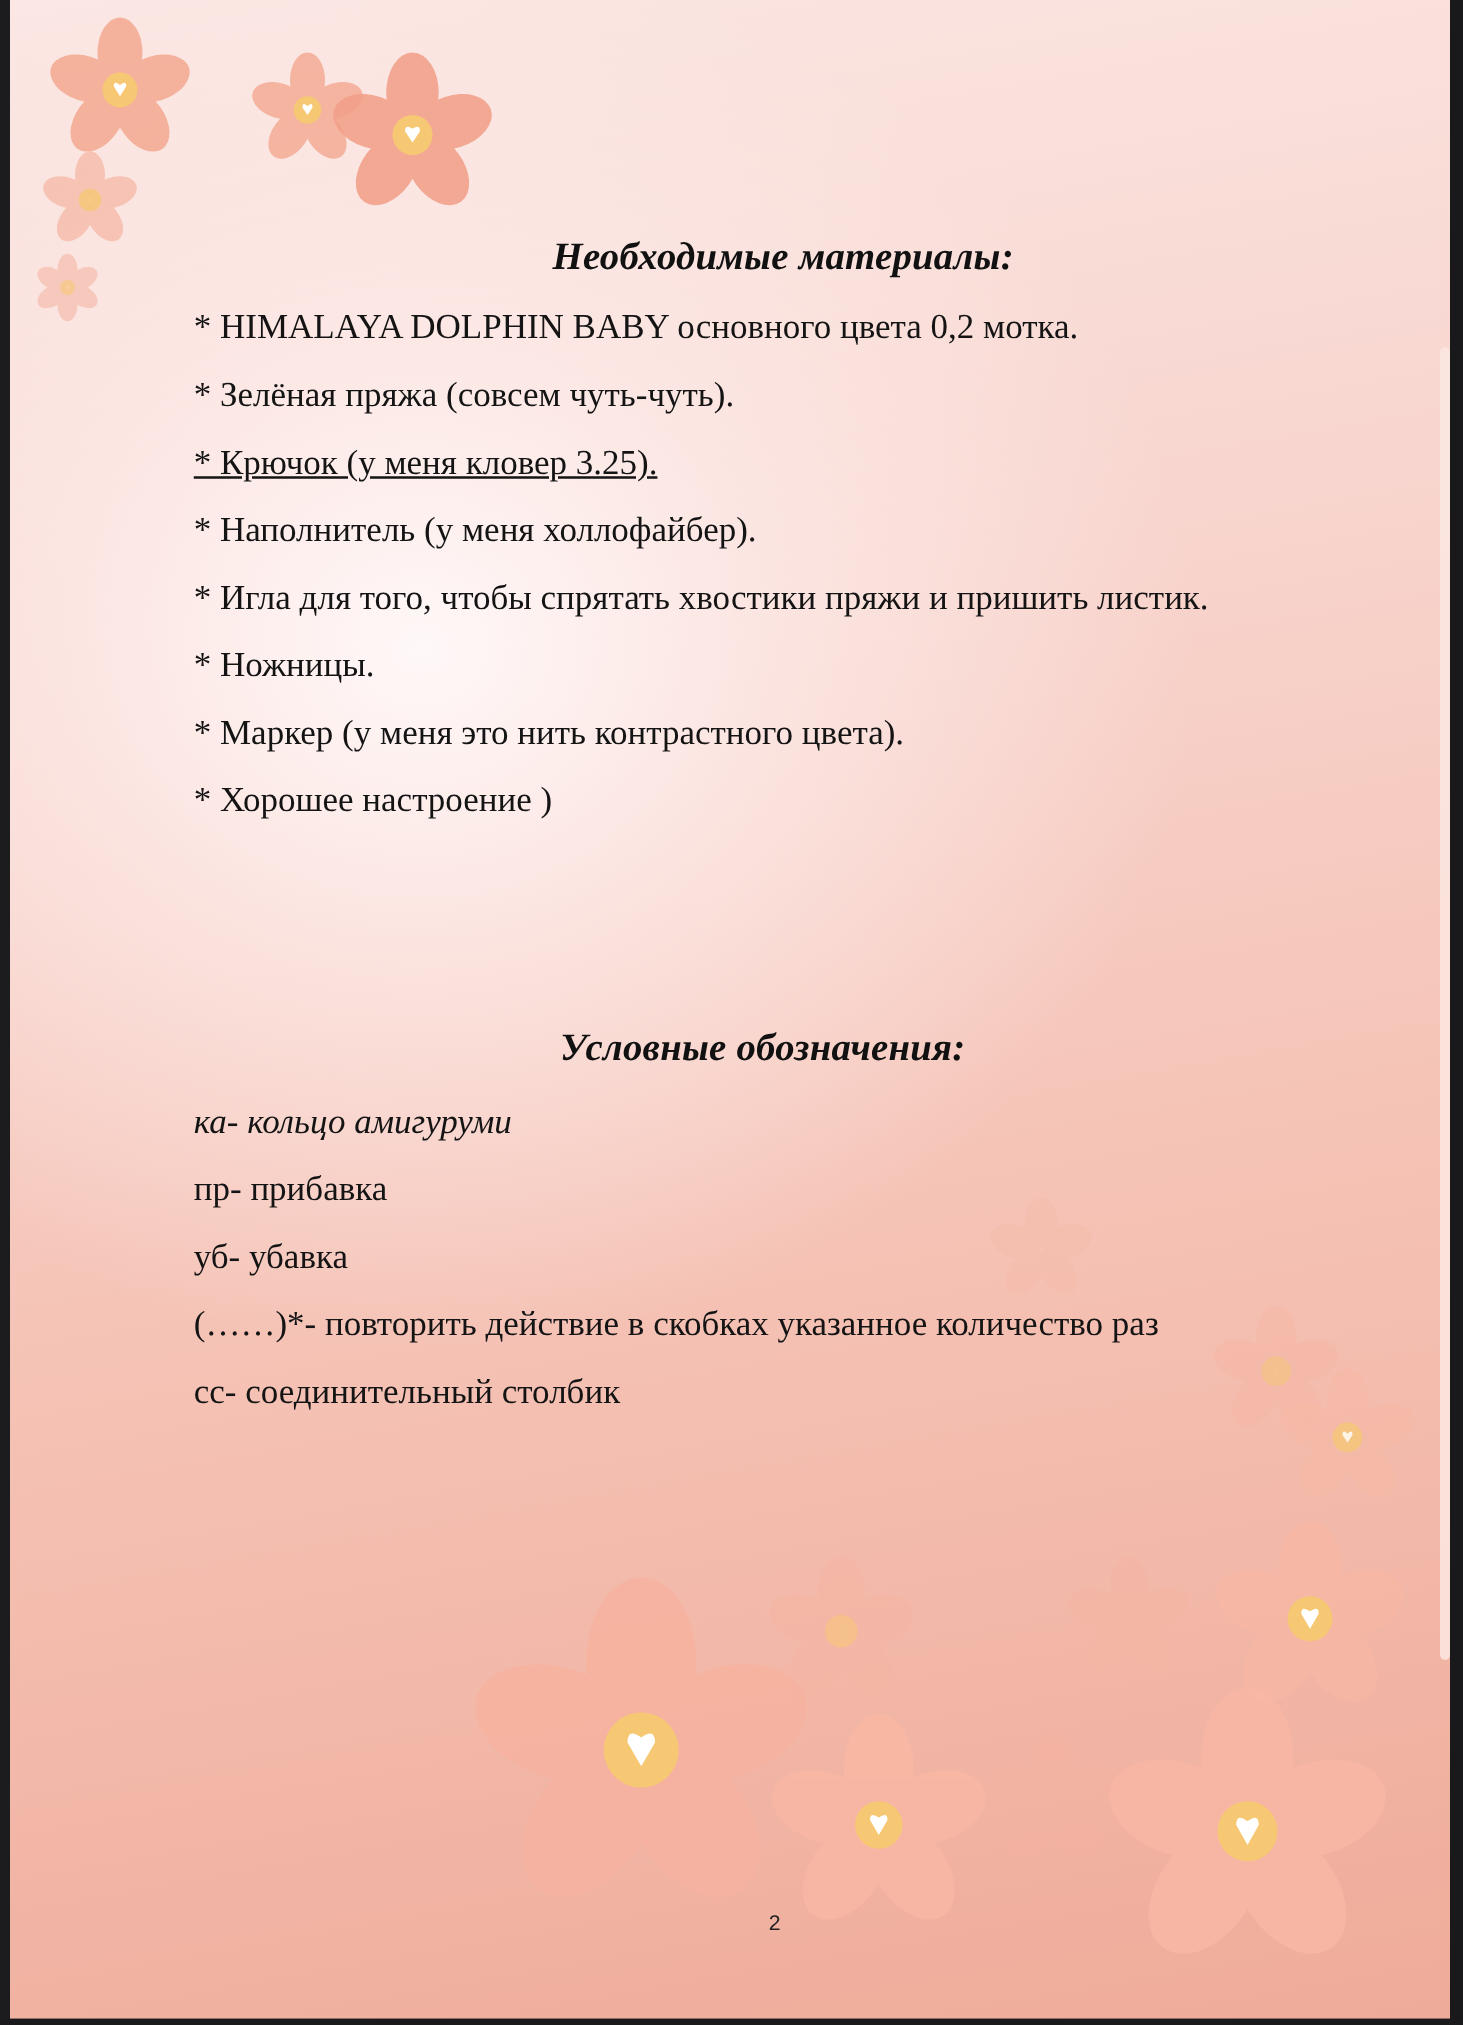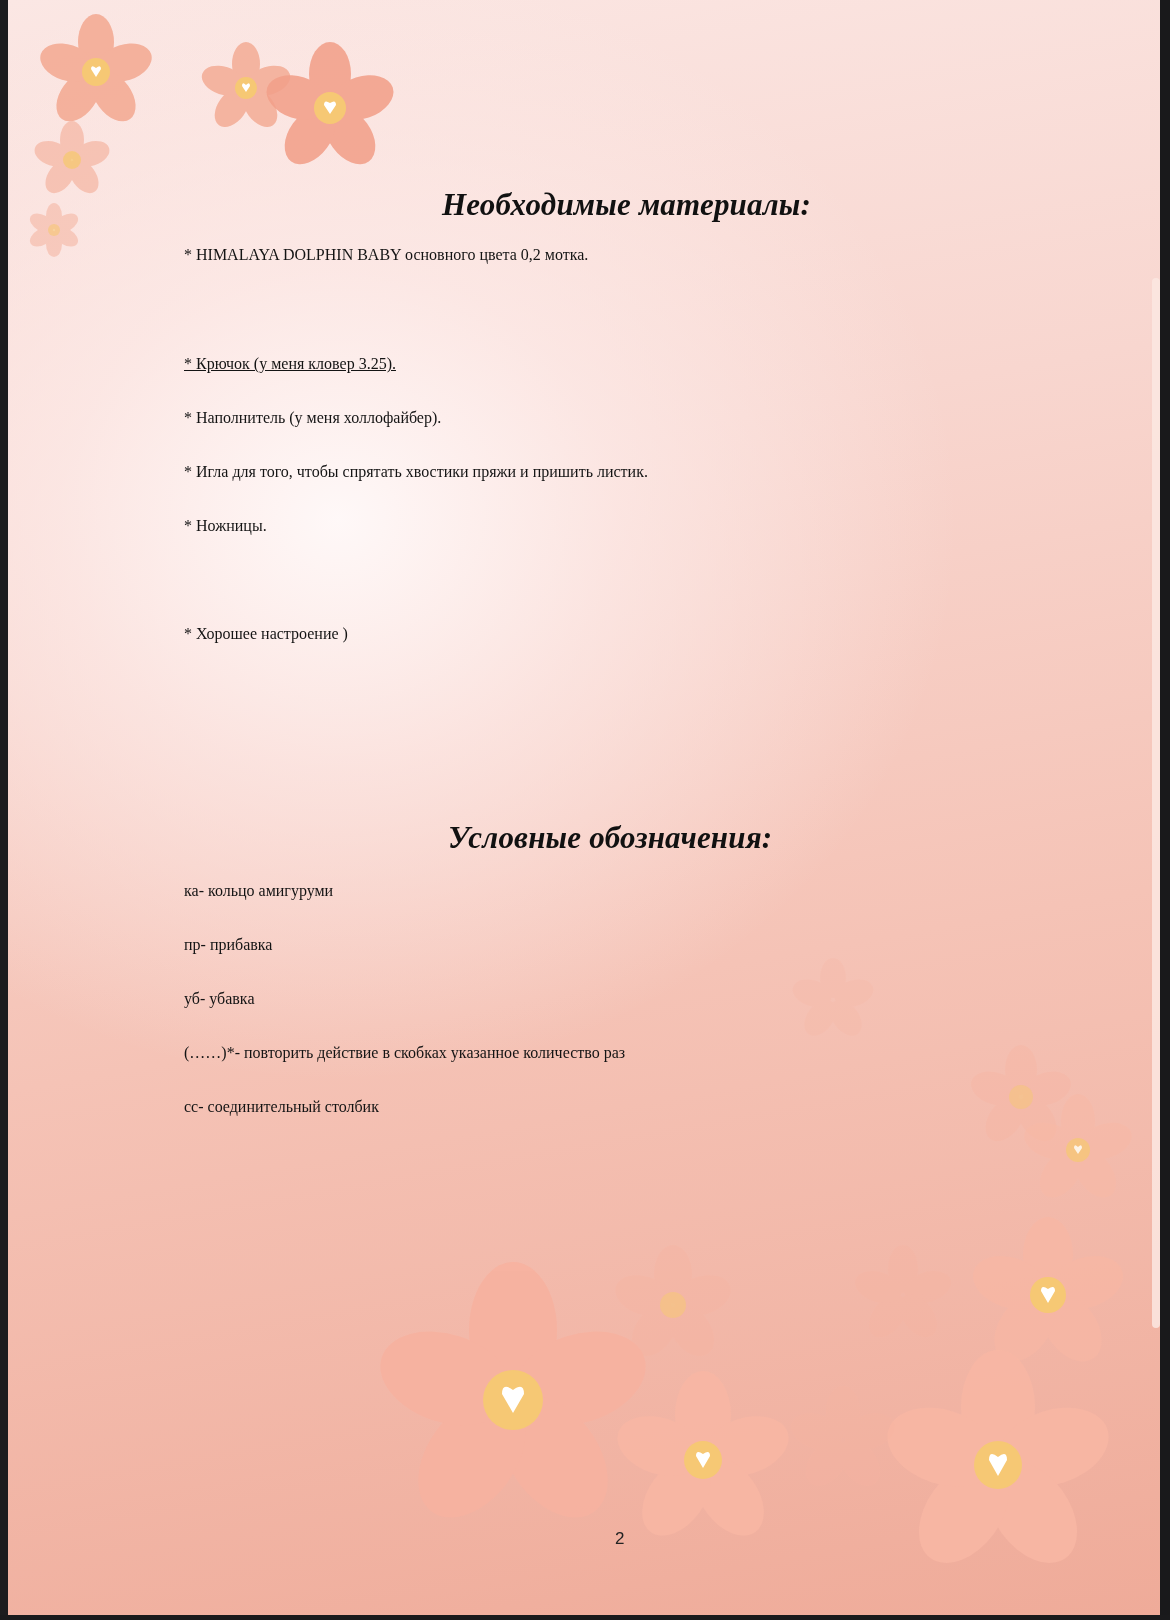--- a/index.html
+++ b/index.html
@@ -67,23 +67,23 @@
       font-family: "Liberation Serif", "DejaVu Serif", serif;
       font-style: italic;
       font-weight: bold;
       font-size: 31px;
       color: #111;
       letter-spacing: 0.2px;
       white-space: nowrap;
     }
     .line {
       position: absolute;
-      left: 176px;
+      left: 147px;
       font-family: "Liberation Serif", "DejaVu Serif", serif;
-      font-size: 16px;
+      font-size: 28px;
       color: #141414;
       white-space: nowrap;
       text-align: center;
     }
     .page-number {
       position: absolute;
       left: 607px; top: 1502px;
       font-family: "Liberation Sans", sans-serif;
       font-size: 17px;
       color: #222;
@@ -283,29 +283,31 @@
           <ellipse cx="0" cy="-28" rx="17" ry="26" fill="#f7b4a1" transform="rotate(216)"></ellipse>
           <ellipse cx="0" cy="-28" rx="17" ry="26" fill="#f7b4a1" transform="rotate(288)"></ellipse>
         </g>
       </svg>
     </div>
 
     <div class="content">
       <div class="heading" style="left:434px;top:160px;">Необходимые материалы:</div>
 
       <div class="line" style="top:219px;">* HIMALAYA  DOLPHIN BABY основного цвета 0,2 мотка.</div>
+      <div class="line" style="top:274px;">* Зелёная пряжа (совсем чуть-чуть).</div>
       <div class="line" style="top:328px;text-decoration:underline;">* Крючок (у меня кловер 3.25).</div>
       <div class="line" style="top:436px;">* Игла для того, чтобы спрятать хвостики пряжи и пришить листик.</div>
       <div class="line" style="top:382px;">* Наполнитель (у меня холлофайбер).</div>
       <div class="line" style="top:490px;">* Ножницы.</div>
+      <div class="line" style="top:544px;">* Маркер (у меня это нить контрастного цвета).</div>
       <div class="line" style="top:598px;">* Хорошее настроение )</div>
 
       <div class="heading" style="left:440px;top:793px;">Условные обозначения:</div>
 
-      <div class="line" style="top:855px;">ка- кольцо амигуруми</div>
+      <div class="line" style="top:855px;font-style:italic;">ка- кольцо амигуруми</div>
       <div class="line" style="top:909px;">пр- прибавка</div>
       <div class="line" style="top:963px;">уб- убавка</div>
       <div class="line" style="top:1017px;">(……)*- повторить действие в скобках указанное количество раз</div>
       <div class="line" style="top:1071px;">сс- соединительный столбик</div>
 
       <div class="page-number">2</div>
     </div>
   </div>
 
   <div class="scrollbar"></div>

